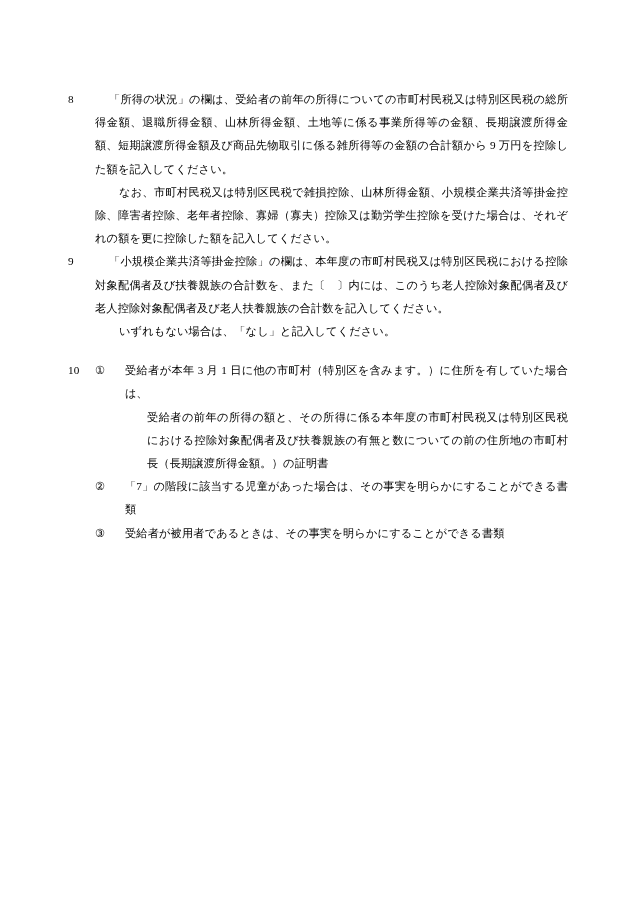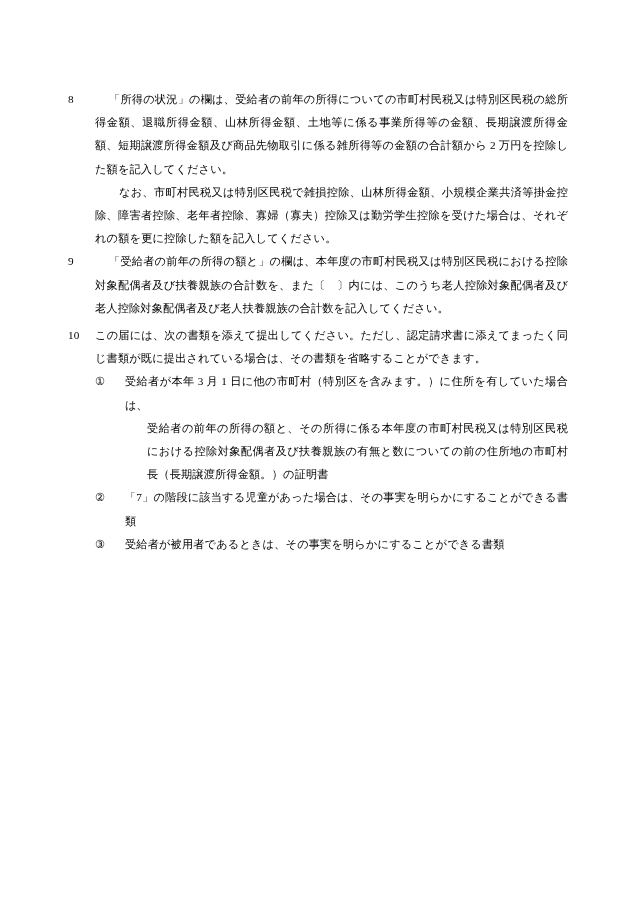--- a/index.html
+++ b/index.html
@@ -72,42 +72,42 @@
     margin: 0;
   }
   .subitem .sub-line.deep {
     padding-left: 22px;
   }
   .block-10 .subitems {
     margin-top: 0;
   }
   .clause.c8 { margin-top: 0; }
   .clause.c9 { margin-top: 0; }
-  .clause.c10 { margin-top: 4px; }
+  .clause.c10 { margin-top: 16px; }
 </style>
 </head>
 <body>
 
 <div class="page">
   <div class="doc-body">
 
     <div class="clause c8">
       <span class="num">8</span>
-      <p class="para first-indent">「所得の状況」の欄は、受給者の前年の所得についての市町村民税又は特別区民税の総所得金額、退職所得金額、山林所得金額、土地等に係る事業所得等の金額、長期譲渡所得金額、短期譲渡所得金額及び商品先物取引に係る雑所得等の金額の合計額から 2 万円を控除した額を記入してください。</p>
+      <p class="para first-indent">「所得の状況」の欄は、受給者の前年の所得についての市町村民税又は特別区民税の総所得金額、退職所得金額、山林所得金額、土地等に係る事業所得等の金額、長期譲渡所得金額、短期譲渡所得金額及び商品先物取引に係る雑所得等の金額の合計額から 9 万円を控除した額を記入してください。</p>
       <p class="para sub-indent">なお、市町村民税又は特別区民税で雑損控除、山林所得金額、小規模企業共済等掛金控除、障害者控除、老年者控除、寡婦（寡夫）控除又は勤労学生控除を受けた場合は、それぞれの額を更に控除した額を記入してください。</p>
     </div>
 
     <div class="clause c9">
       <span class="num">9</span>
-      <p class="para first-indent">「受給者の前年の所得の額と」の欄は、本年度の市町村民税又は特別区民税における控除対象配偶者及び扶養親族の合計数を、また〔　〕内には、このうち老人控除対象配偶者及び老人控除対象配偶者及び老人扶養親族の合計数を記入してください。</p>
+      <p class="para first-indent">「小規模企業共済等掛金控除」の欄は、本年度の市町村民税又は特別区民税における控除対象配偶者及び扶養親族の合計数を、また〔　〕内には、このうち老人控除対象配偶者及び老人控除対象配偶者及び老人扶養親族の合計数を記入してください。</p>
+      <p class="para sub-indent">いずれもない場合は、「なし」と記入してください。</p>
     </div>
 
     <div class="clause c10 block-10">
       <span class="num">10</span>
-      <p class="para">この届には、次の書類を添えて提出してください。ただし、認定請求書に添えてまったく同じ書類が既に提出されている場合は、その書類を省略することができます。</p>
 
       <div class="subitems">
 
         <div class="subitem">
           <span class="marker">①</span>
           <p class="sub-line">受給者が本年 3 月 1 日に他の市町村（特別区を含みます。）に住所を有していた場合は、</p>
           <p class="sub-line deep">受給者の前年の所得の額と、その所得に係る本年度の市町村民税又は特別区民税における控除対象配偶者及び扶養親族の有無と数についての前の住所地の市町村長（長期譲渡所得金額。）の証明書</p>
         </div>
 
         <div class="subitem">

